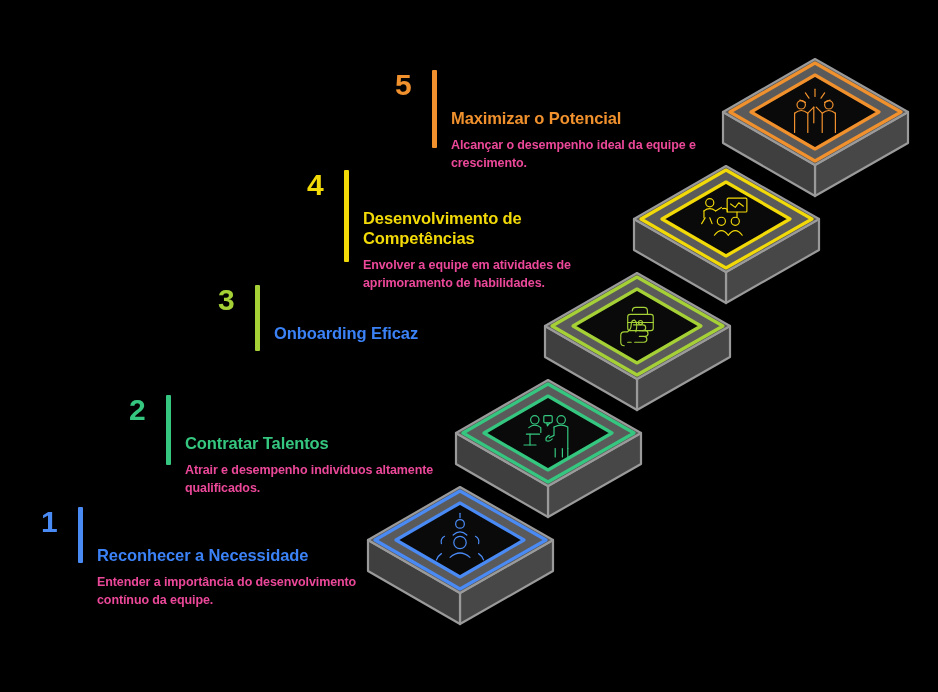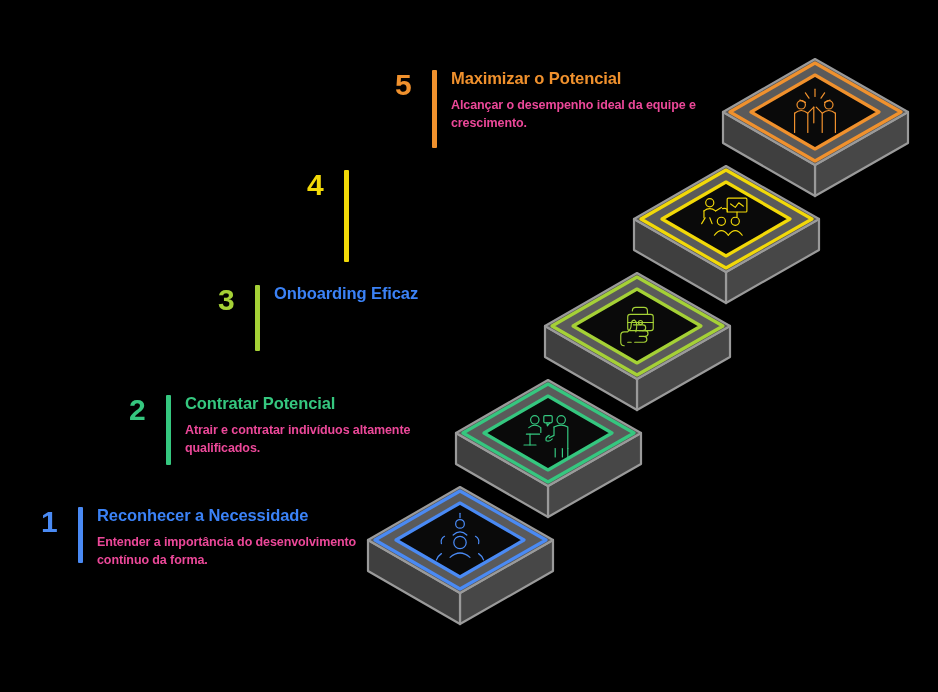--- a/index.html
+++ b/index.html
@@ -49,20 +49,21 @@
     letter-spacing: -0.5px;
   }
   .step-bar {
     width: 5px;
     flex: 0 0 5px;
     margin: 2px 14px 0 8px;
     border-radius: 1px;
   }
   .step-body {
     flex: 1 1 auto;
+    margin-top: 40px;
   }
   .step-title {
     font-size: 16.5px;
     font-weight: bold;
     line-height: 1.22;
     margin: 0 0 9px 0;
     letter-spacing: -0.1px;
   }
   .step-desc {
     font-size: 12.5px;
@@ -223,41 +224,45 @@
     <div class="step-bar" style="background: rgb(240, 145, 45);"></div>
     <div class="step-body">
       <p class="step-title" style="color: rgb(240, 145, 45);">Maximizar o Potencial</p>
       <p class="step-desc">Alcançar o desempenho ideal da equipe e crescimento.</p>
     </div>
   </div>
 
   <div class="step-text s4">
     <div class="step-num" style="color: rgb(242, 217, 8);">4</div>
     <div class="step-bar" style="background: rgb(242, 217, 8);"></div>
+    <div class="step-body">
+      <p class="step-title" style="color: rgb(242, 217, 8);">Desenvolvimento de Competências</p>
+      <p class="step-desc">Envolver a equipe em atividades de aprimoramento de habilidades.</p>
+    </div>
   </div>
 
   <div class="step-text s3">
     <div class="step-num" style="color: rgb(165, 209, 54);">3</div>
     <div class="step-bar" style="background: rgb(165, 209, 54);"></div>
     <div class="step-body">
       <p class="step-title" style="color: #3b82f6;">Onboarding Eficaz</p>
     </div>
   </div>
 
   <div class="step-text s2">
     <div class="step-num" style="color: rgb(53, 199, 127);">2</div>
     <div class="step-bar" style="background: rgb(53, 199, 127);"></div>
     <div class="step-body">
-      <p class="step-title" style="color: rgb(53, 199, 127);">Contratar Potencial</p>
-      <p class="step-desc">Atrair e contratar indivíduos altamente qualificados.</p>
+      <p class="step-title" style="color: rgb(53, 199, 127);">Contratar Talentos</p>
+      <p class="step-desc">Atrair e desempenho indivíduos altamente qualificados.</p>
     </div>
   </div>
 
   <div class="step-text s1">
     <div class="step-num" style="color: rgb(74, 138, 244);">1</div>
     <div class="step-bar" style="background: rgb(74, 138, 244);"></div>
     <div class="step-body">
       <p class="step-title" style="color: #3b82f6;">Reconhecer a Necessidade</p>
-      <p class="step-desc">Entender a importância do desenvolvimento contínuo da forma.</p>
+      <p class="step-desc">Entender a importância do desenvolvimento contínuo da equipe.</p>
     </div>
   </div>
 
 </div>
 
 </body></html>

